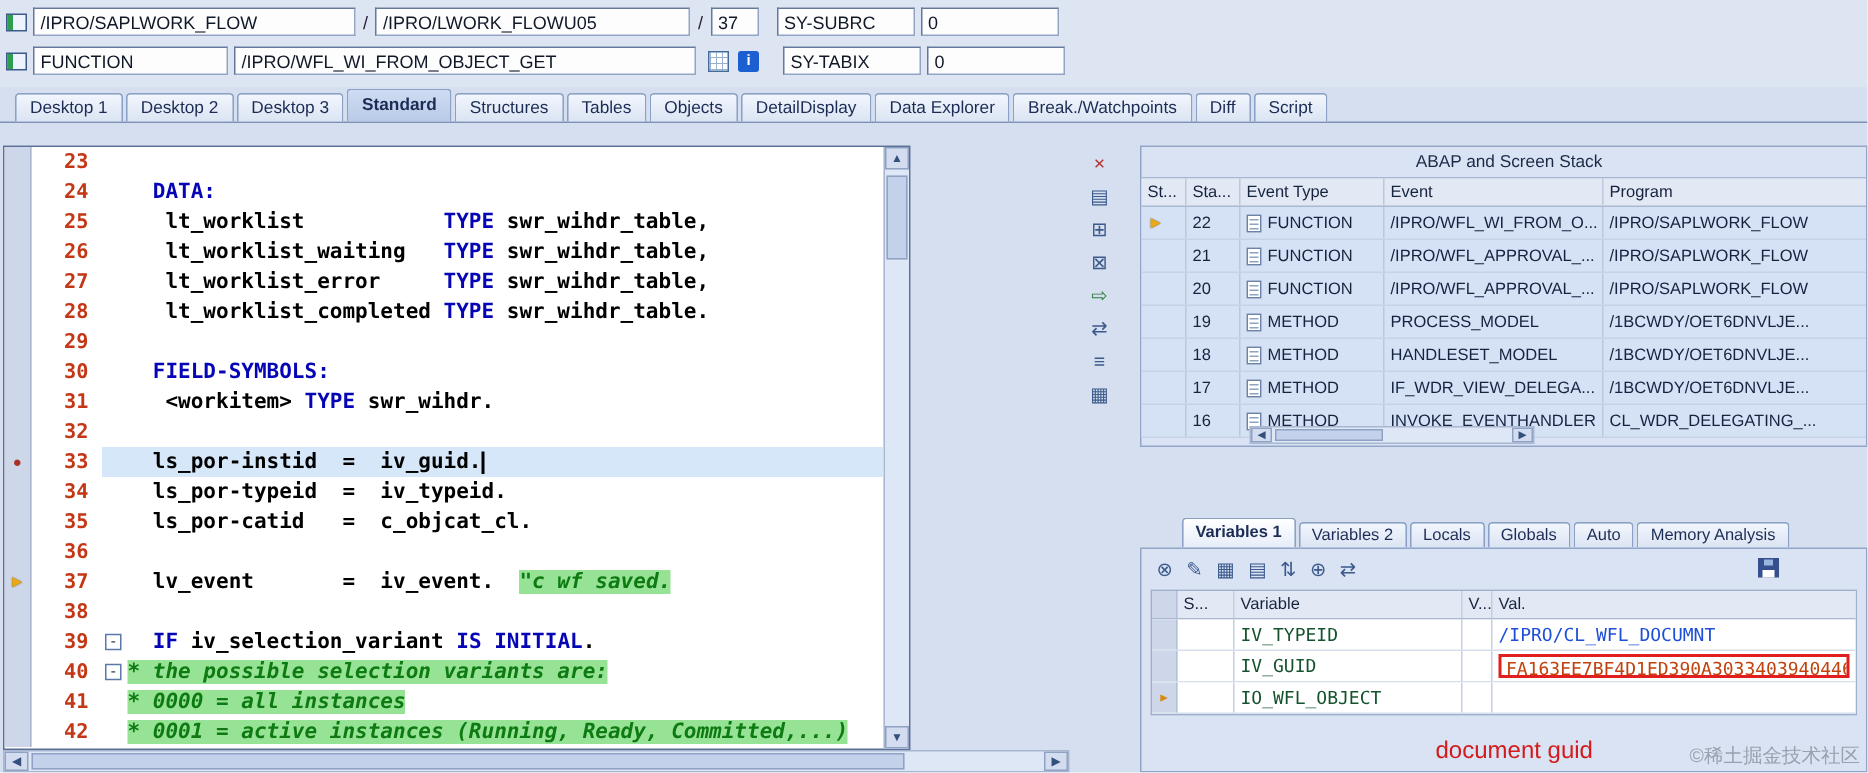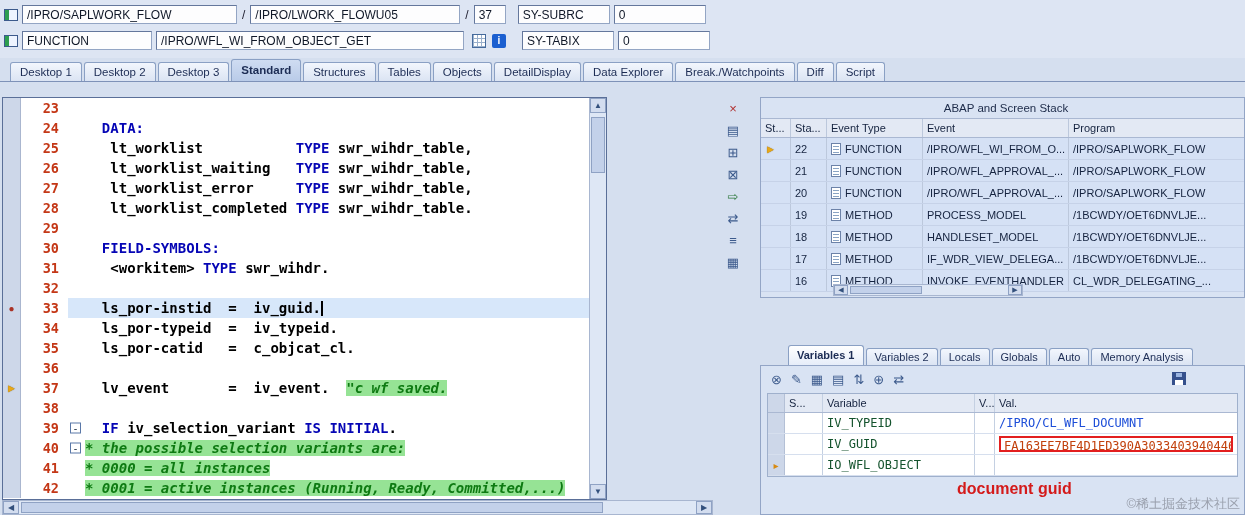--- a/index.html
+++ b/index.html
@@ -116,21 +116,21 @@
   .v-col{box-sizing:border-box;padding:0 4px;font-size:11px;color:#15233f;border-right:1px solid #c4d0e2;
          display:flex;align-items:center;overflow:hidden;white-space:nowrap;}
   .v-col0{width:38px;flex:none}.v-col1{width:152px;flex:none}.v-col2{width:20px;flex:none}
   .v-col3{flex:1;border-right:none}
   .v-row{display:flex;height:20px;background:#fff;border-bottom:1px solid #d6dfee;}
   .v-row .v-col1{font-family:"DejaVu Sans Mono",monospace;font-size:12px;color:#14532d;}
   .v-val{font-family:"DejaVu Sans Mono",monospace;font-size:12px;color:#1d4ed8;display:block;width:100%;
          height:16px;line-height:16px;box-sizing:border-box;overflow:hidden;}
   .red-box{border:2px solid #e21f1f;padding:0 3px;color:#c2410c;}
   .obj-ico{color:#d88a10;font-size:10px;}
-  .vars-ann{position:absolute;left:196px;bottom:16px;font-size:16px;font-weight:bold;color:#d41a1a;}
+  .vars-ann{position:absolute;left:196px;bottom:4px;font-size:16px;font-weight:normal;color:#d41a1a;}
   .watermark{position:absolute;right:4px;bottom:1px;font-size:13px;color:#9aa0ad;}
 </style>
 </head>
 <body>
 
 <div class="app">
 
   <div class="topbar">
     <div class="tb-row tb-row1">
       <span class="scr-ico"></span>

